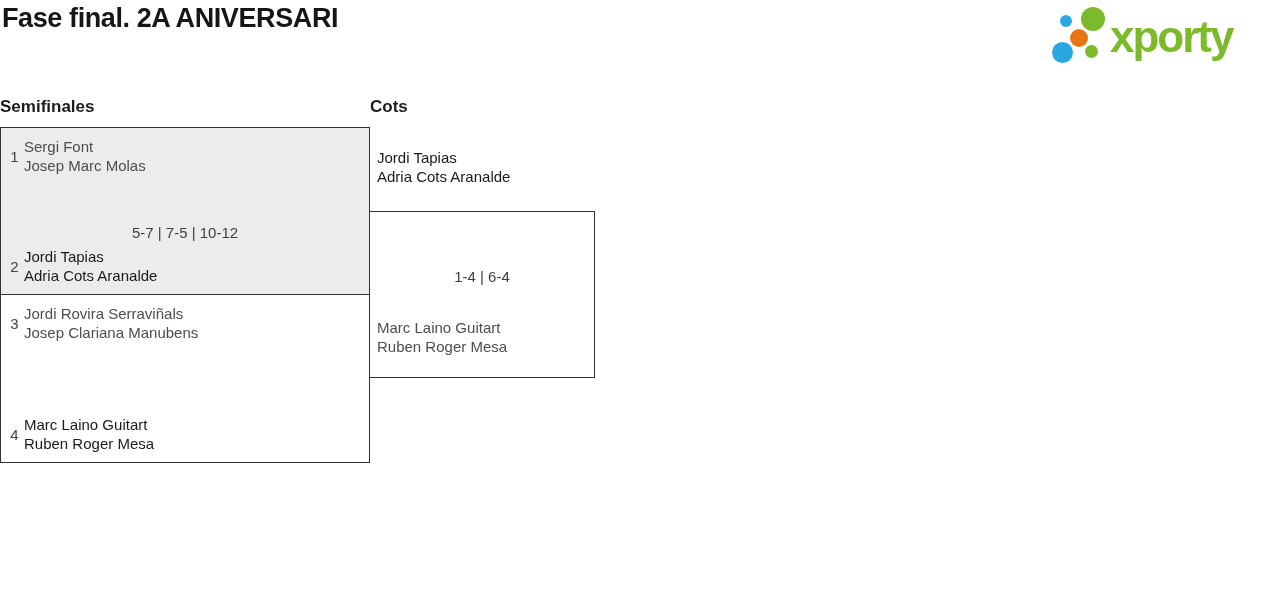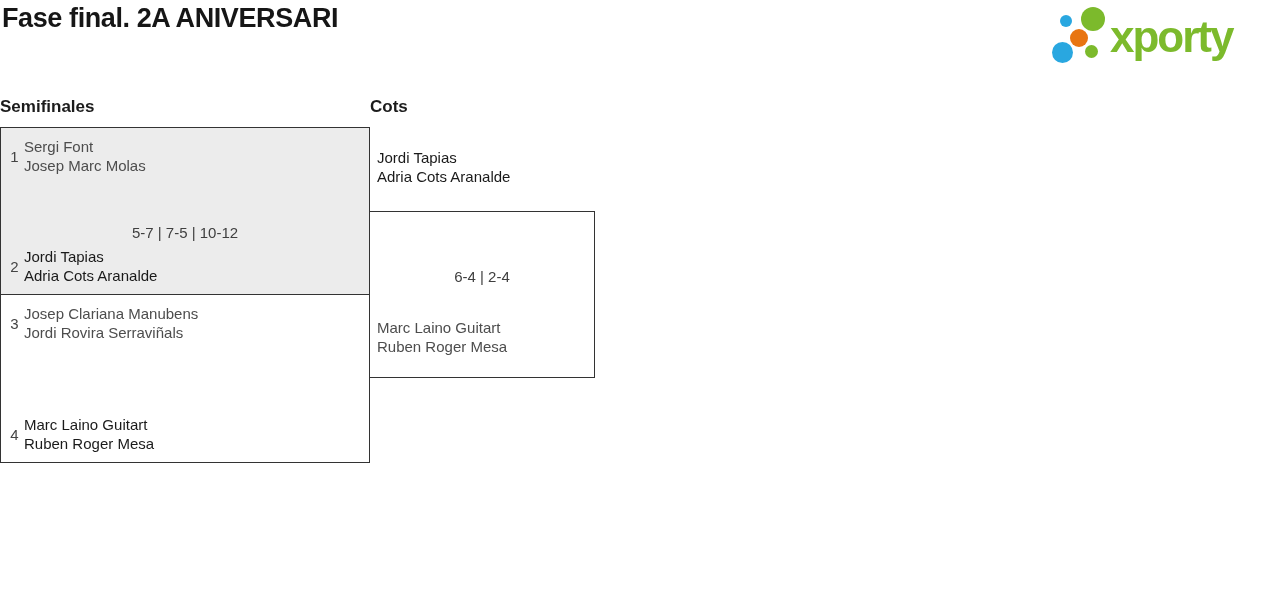--- a/index.html
+++ b/index.html
@@ -119,39 +119,39 @@
         <div>Jordi Tapias</div>
         <div>Adria Cots Aranalde</div>
       </span>
     </div>
   </div>
 
   <div class="match-box sf2">
     <div class="team-row top">
       <span class="seed">3</span>
       <span class="team-names">
+        <div>Jordi Rovira Serraviñals</div>
         <div>Josep Clariana Manubens</div>
-        <div>Jordi Rovira Serraviñals</div>
       </span>
     </div>
     <div class="team-row bottom">
       <span class="seed">4</span>
       <span class="team-names winner">
         <div>Marc Laino Guitart</div>
         <div>Ruben Roger Mesa</div>
       </span>
     </div>
   </div>
 
   <div class="final-team-top team-names winner">
     <div>Jordi Tapias</div>
     <div>Adria Cots Aranalde</div>
   </div>
 
   <div class="match-box fin">
-    <div class="score mid">6-4 | 2-4</div>
+    <div class="score mid">1-4 | 6-4</div>
     <div class="team-inside">
       <div>Marc Laino Guitart</div>
       <div>Ruben Roger Mesa</div>
     </div>
   </div>
 
 </div>
 
 </body></html>

